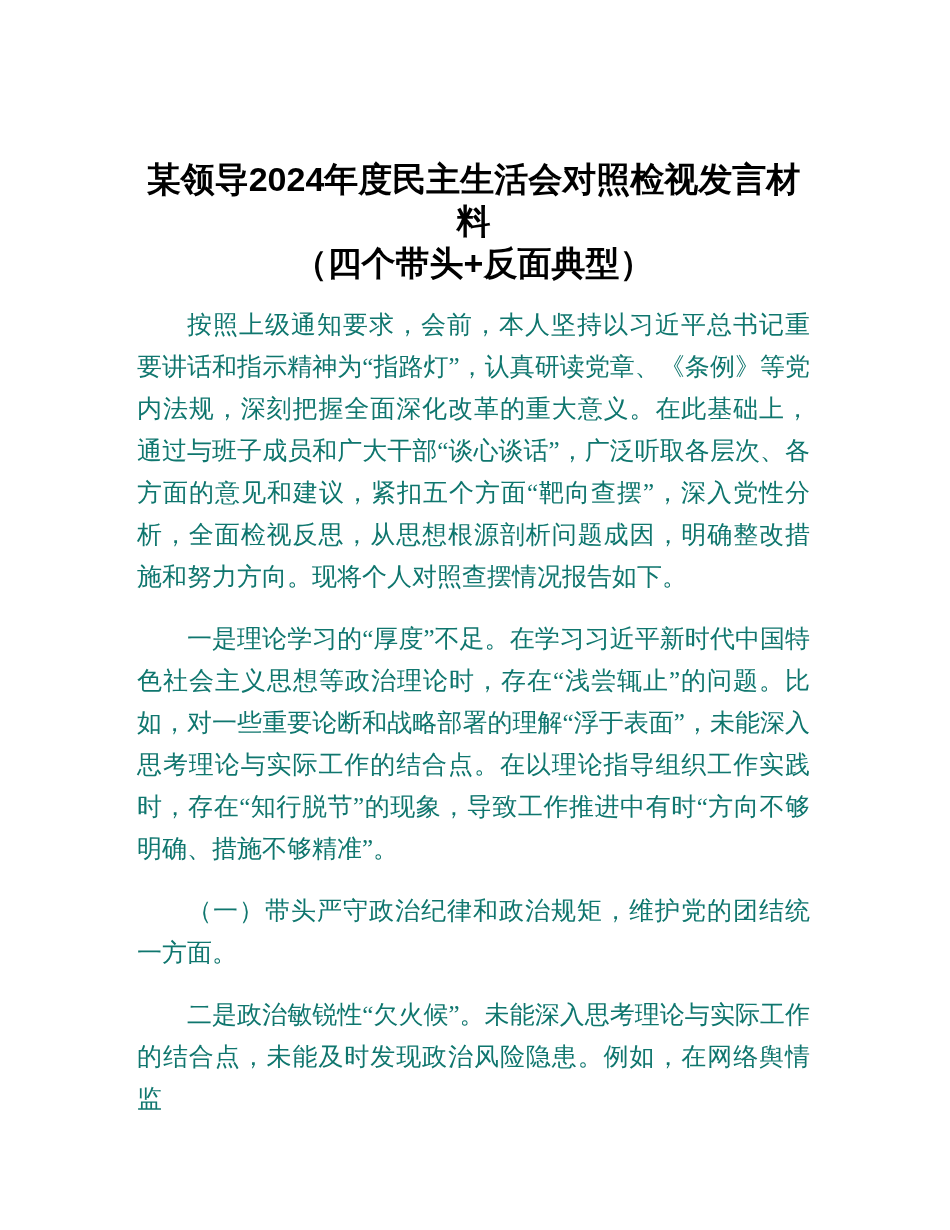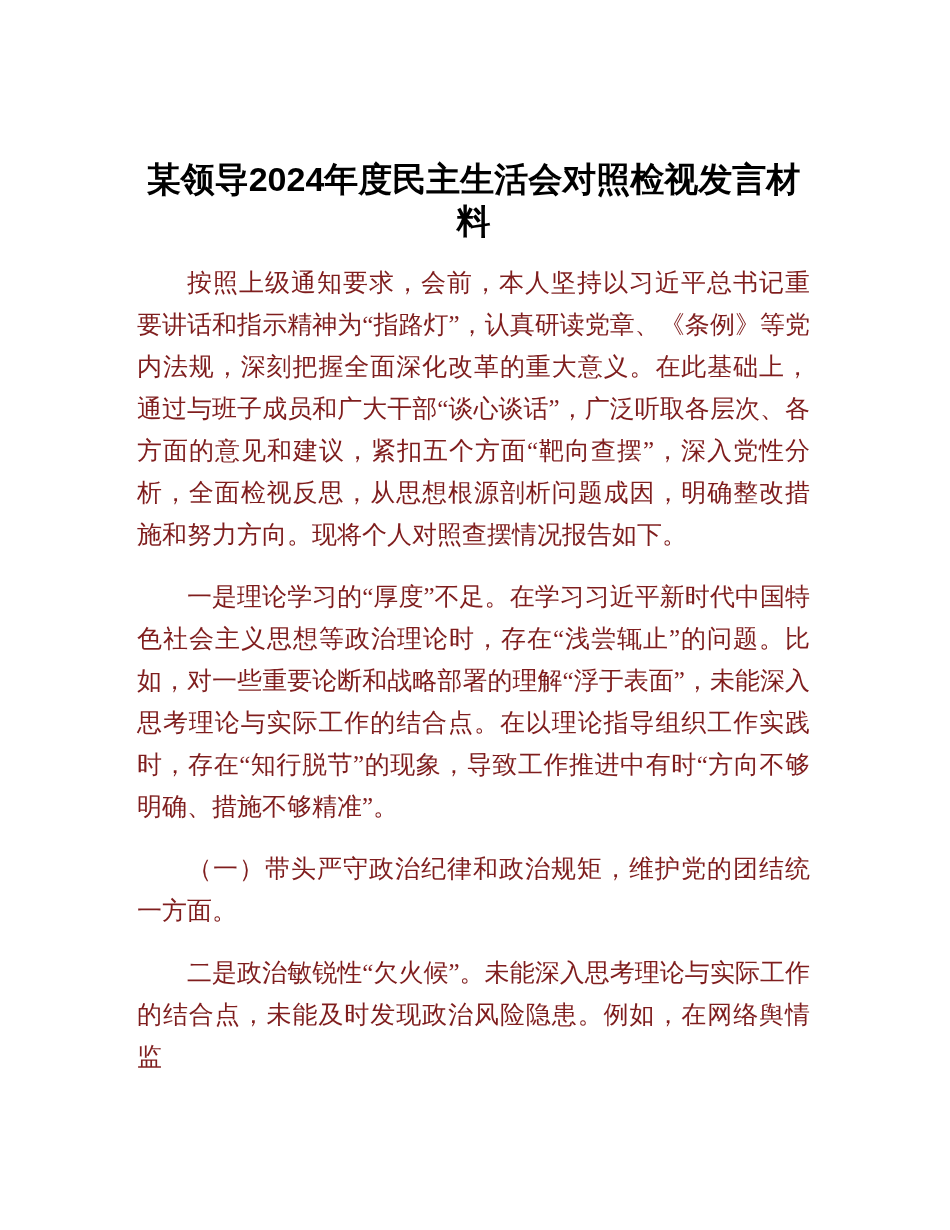--- a/index.html
+++ b/index.html
@@ -30,31 +30,32 @@
   .doc-title .title-line {
     display: block;
   }
   .para {
     font-family: "Liberation Serif", "DejaVu Serif", serif;
     font-size: 25px;
     line-height: 42px;
     text-align: justify;
     text-indent: 2em;
     margin: 20px 0 0 0;
-    color: #7f1d1d;
+    color: #0f766e;
     word-break: break-all;
   }
 </style>
 </head>
 <body>
 
 <div class="page">
 
   <h1 class="doc-title">
     <span class="title-line">某领导2024年度民主生活会对照检视发言材料</span>
+    <span class="title-line">（四个带头+反面典型）</span>
   </h1>
 
   <p class="para">按照上级通知要求，会前，本人坚持以习近平总书记重要讲话和指示精神为“指路灯”，认真研读党章、《条例》等党内法规，深刻把握全面深化改革的重大意义。在此基础上，通过与班子成员和广大干部“谈心谈话”，广泛听取各层次、各方面的意见和建议，紧扣五个方面“靶向查摆”，深入党性分析，全面检视反思，从思想根源剖析问题成因，明确整改措施和努力方向。现将个人对照查摆情况报告如下。</p>
 
 
   <p class="para">一是理论学习的“厚度”不足。在学习习近平新时代中国特色社会主义思想等政治理论时，存在“浅尝辄止”的问题。比如，对一些重要论断和战略部署的理解“浮于表面”，未能深入思考理论与实际工作的结合点。在以理论指导组织工作实践时，存在“知行脱节”的现象，导致工作推进中有时“方向不够明确、措施不够精准”。</p>
 
   <p class="para">（一）带头严守政治纪律和政治规矩，维护党的团结统一方面。</p>
 
   <p class="para">二是政治敏锐性“欠火候”。未能深入思考理论与实际工作的结合点，未能及时发现政治风险隐患。例如，在网络舆情监</p>

